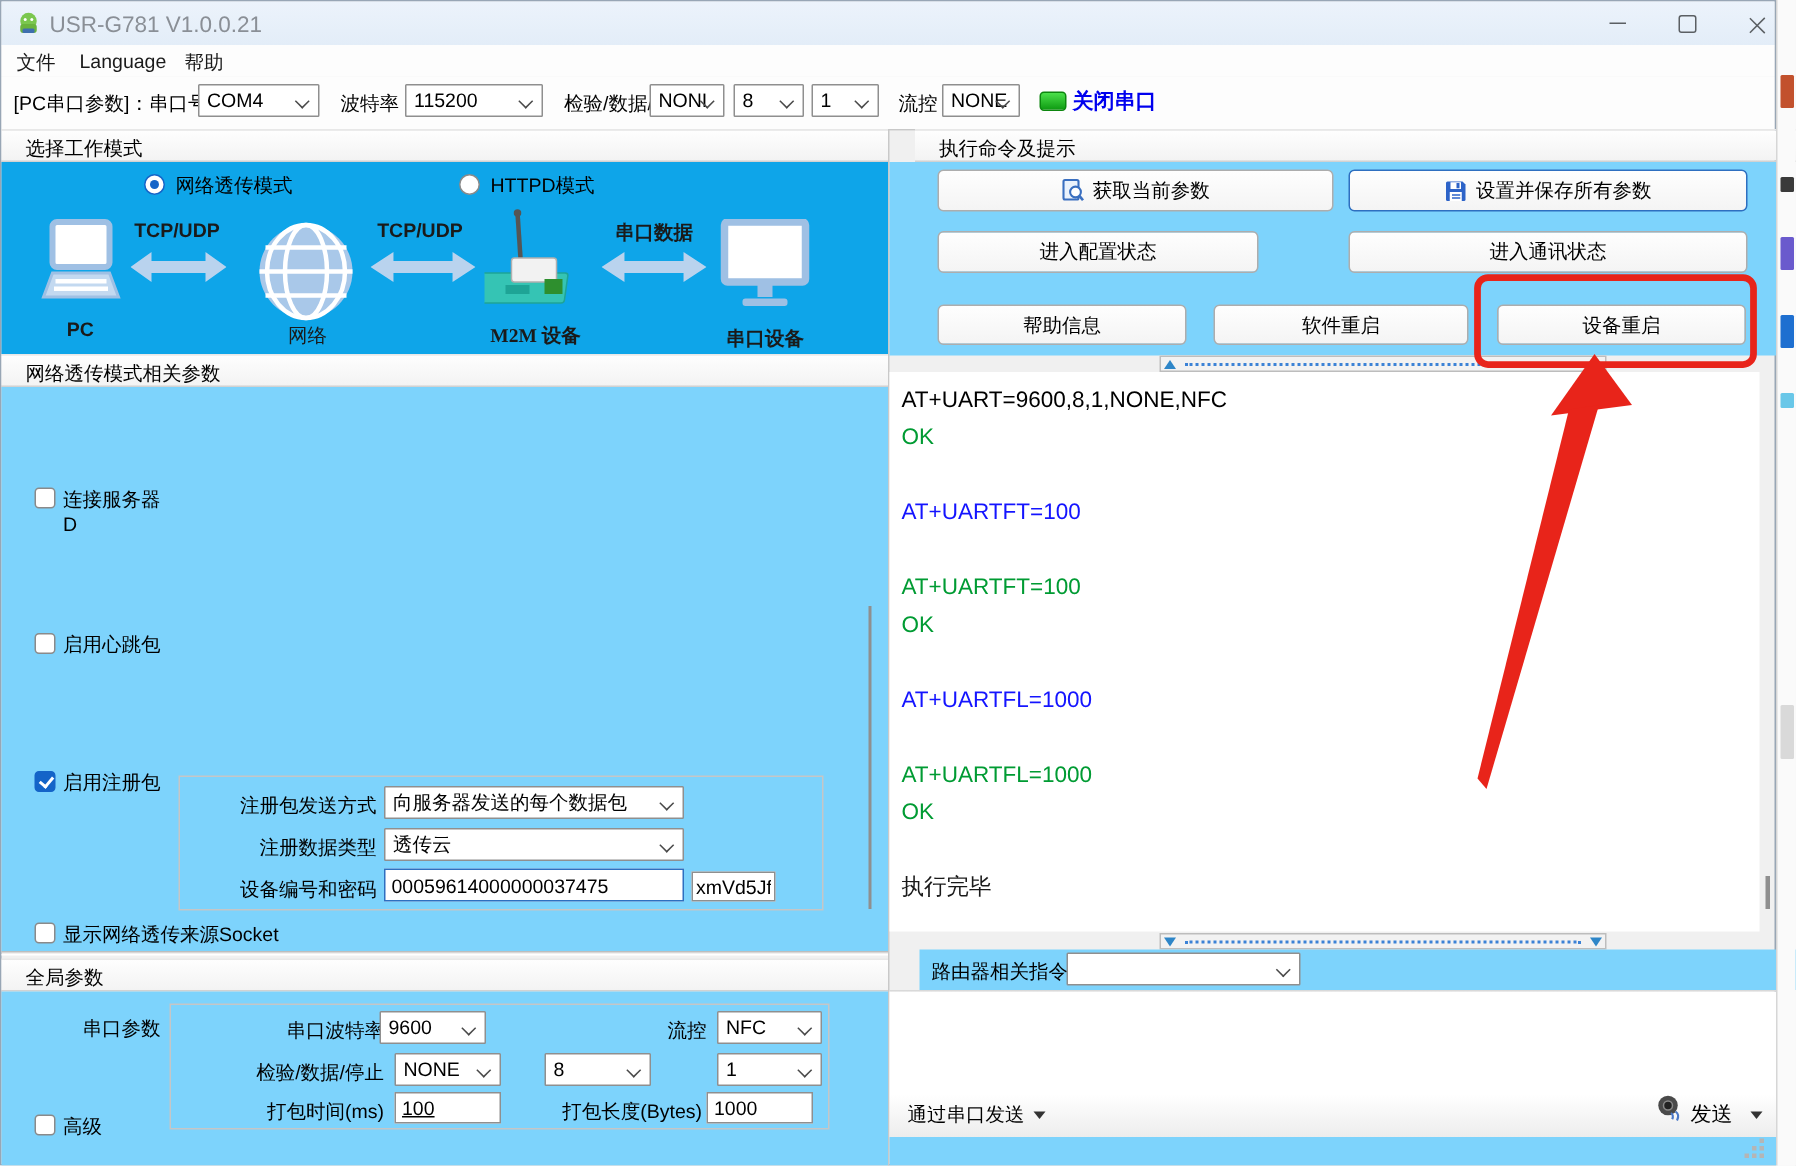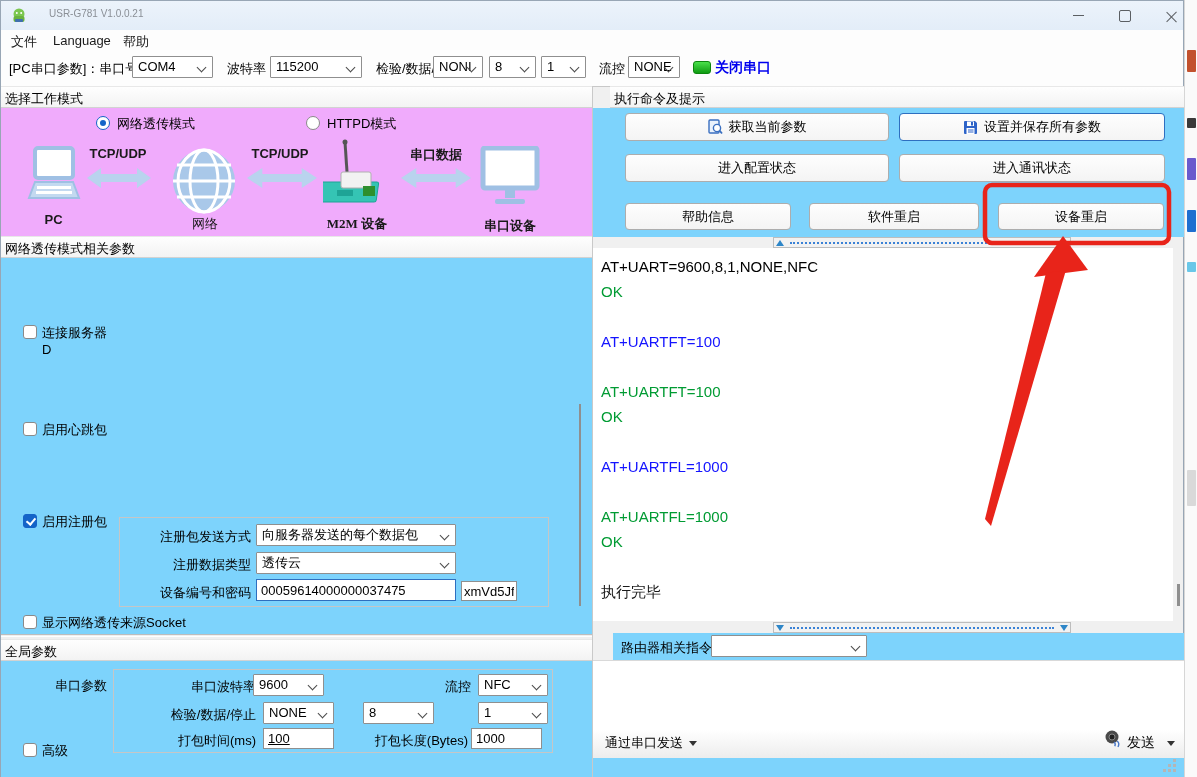--- a/index.html
+++ b/index.html
@@ -1,39 +1,39 @@
 <!DOCTYPE html>
 <html><head>
 <meta charset="utf-8">
 <style>
   html,body{margin:0;padding:0;}
   body{width:1197px;height:777px;position:relative;font-family:"Liberation Sans","DejaVu Sans",sans-serif;background:#fff;overflow:hidden;}
   #win{position:absolute;left:0;top:0;width:1184px;height:777px;border:1px solid #98a6b5;box-sizing:border-box;background:#f0f0f0;}
   
   .titlebar{position:absolute;left:0;top:0;width:100%;height:29px;background:linear-gradient(#ecf3fb,#e3edf8);border-bottom:1px solid #ccd8e4;}
-  .title-text{position:absolute;left:48px;top:7px;font-size:10px;color:#8a8f96;}
+  .title-text{position:absolute;left:32px;top:7px;font-size:15px;color:#8a8f96;}
   .win-btn{position:absolute;top:0;width:44px;height:29px;display:flex;align-items:center;justify-content:center;}
   .g-min{width:11px;height:1px;background:#5b5f63;}
   .g-max{width:10px;height:10px;border:1px solid #5b5f63;border-radius:2px;}
   .g-close{position:relative;width:12px;height:12px;}
   .g-close::before,.g-close::after{content:"";position:absolute;left:5px;top:0;width:1.4px;height:14px;background:#5b5f63;}
   .g-close::before{transform:rotate(45deg);} .g-close::after{transform:rotate(-45deg);}
   
   .menubar{position:absolute;left:0;top:29px;width:100%;height:21px;background:#fdfdfd;}
   .menu-item{position:absolute;top:3px;font-size:13px;color:#1a1a1a;}
   .toolbar{position:absolute;left:0;top:50px;width:100%;height:35px;background:#fdfdfd;border-bottom:1px solid #c8c8c8;}
   .lbl{position:absolute;font-size:13px;color:#000;white-space:nowrap;}
   .combo{position:absolute;height:22px;background:#fff;border:1px solid #8f8f8f;border-radius:1px;box-sizing:border-box;font-size:13px;line-height:20px;padding:0 18px 0 5px;white-space:nowrap;overflow:hidden;}
   .combo::after{content:"";position:absolute;right:7px;top:7px;width:6px;height:6px;border-right:1.5px solid #4a4a4a;border-bottom:1.5px solid #4a4a4a;transform:rotate(45deg);}
   .txt{position:absolute;height:22px;background:#fff;border:1px solid #8f8f8f;box-sizing:border-box;font-size:13px;padding:0 4px;font-family:"Liberation Sans",sans-serif;}
   .indicator{position:absolute;width:16px;height:11px;border-radius:3px;background:linear-gradient(#4ae04a,#0f9b12);border:1px solid #0c860e;}
   .close-port{position:absolute;font-size:14px;font-weight:bold;color:#0000ee;}
   
-  .sect-h{position:absolute;box-sizing:border-box;background:linear-gradient(#fefefe,#f3f3f3);border-top:1px solid #e8e8e8;border-bottom:1px solid #d2d2d2;font-size:13px;color:#000;padding:3px 0 0 4px;height:22px;}
-  .white-panel{position:absolute;background:#f0abfc;}
+  .sect-h{position:absolute;box-sizing:border-box;background:linear-gradient(#fefefe,#f3f3f3);border-top:1px solid #e8e8e8;border-bottom:1px solid #d2d2d2;font-size:13px;color:#000;padding:3px 0 0 16px;height:22px;}
+  .white-panel{position:absolute;background:#0ea5e9;}
   .gray-panel{position:absolute;background:#7dd3fc;}
   .vdiv{position:absolute;width:1px;background:#c9c9c9;}
   
   .radio{position:absolute;width:14px;height:14px;border-radius:50%;background:#fff;border:1px solid #8a8a8a;box-sizing:border-box;}
   .radio.sel{border:1.5px solid #1464c8;}
   .radio.sel::after{content:"";position:absolute;left:2.5px;top:2.5px;width:6px;height:6px;border-radius:50%;background:#1464c8;}
   .cb{position:absolute;width:14px;height:14px;border-radius:3px;background:#fff;border:1px solid #8a8a8a;box-sizing:border-box;}
   .cb.checked{background:#1464c8;border-color:#1464c8;}
   .cb.checked::after{content:"";position:absolute;left:4px;top:1px;width:4px;height:7px;border-right:2px solid #fff;border-bottom:2px solid #fff;transform:rotate(40deg);}
   .groupbox{position:absolute;border:1px solid #c6c6c6;box-sizing:border-box;}
@@ -238,21 +238,21 @@
     <svg width="15" height="15" viewBox="0 0 15 15">
       <path d="M1,2 a1,1 0 0 1 1,-1 h10 l2,2 v10 a1,1 0 0 1 -1,1 h-11 a1,1 0 0 1 -1,-1 z" fill="#2d63c8"></path>
       <rect x="4" y="1.5" width="7" height="4.5" fill="#fff"></rect>
         <rect x="8" y="2" width="2" height="3.5" fill="#2d63c8"></rect>
       <rect x="3.5" y="8" width="8" height="6" fill="#fff"></rect>
       <line x1="5" y1="10" x2="10.5" y2="10" stroke="#2d63c8" stroke-width="1"></line>
       <line x1="5" y1="12" x2="10.5" y2="12" stroke="#2d63c8" stroke-width="1"></line>
     </svg>
     <span>设置并保存所有参数</span>
   </div>
-  <div class="btn" style="left:624px;top:153px;width:264px;height:28px">
+  <div class="btn" style="left:624px;top:153px;width:214px;height:28px">
       <span>进入配置状态</span>
     </div>
   <div class="btn" style="left:898px;top:153px;width:266px;height:28px">
       <span>进入通讯状态</span>
     </div>
   <div class="btn" style="left:624px;top:202px;width:166px;height:27px">
       <span>帮助信息</span>
     </div>
   <div class="btn" style="left:808px;top:202px;width:170px;height:27px">
       <span>软件重启</span>

